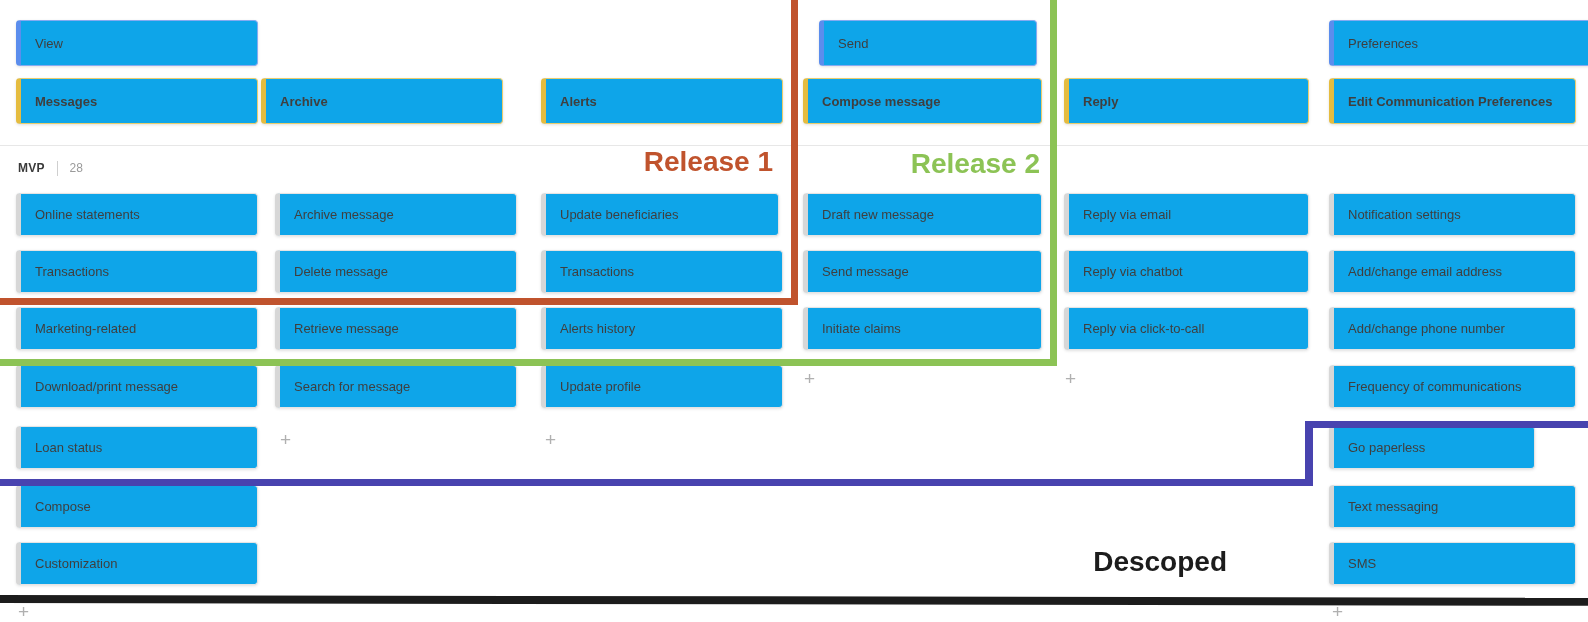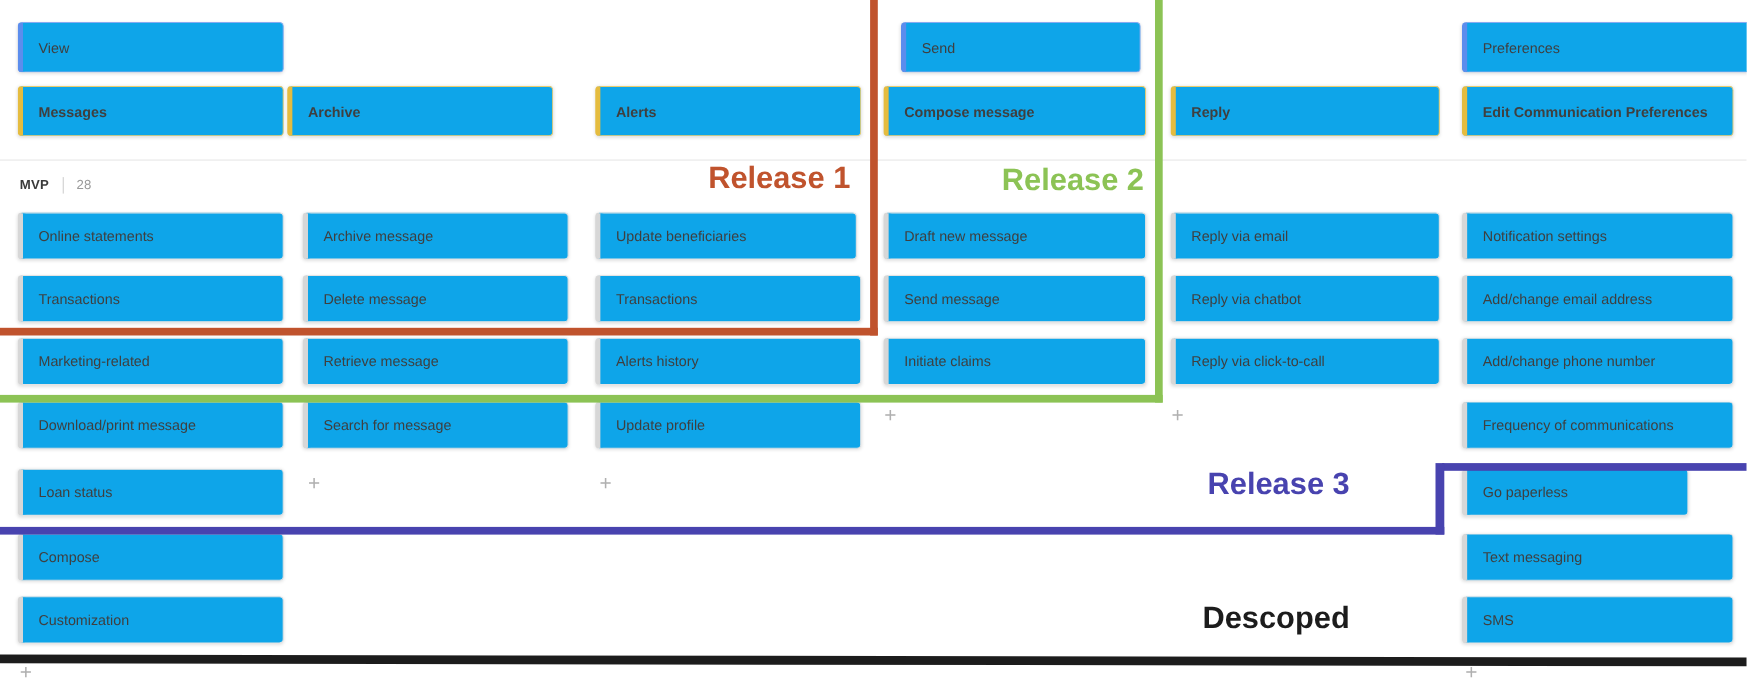--- a/index.html
+++ b/index.html
@@ -129,18 +129,17 @@
   <div class="hline" style="left:0;top:298px;width:798px;height:7px;background:var(--release1)"></div>
   <div class="rlabel" style="left:473px;top:148px;color:var(--release1)">Release 1</div>
 
   <div class="vline" style="left:1050px;top:0;width:7px;height:366px;background:var(--release2)"></div>
   <div class="hline" style="left:0;top:359px;width:1057px;height:7px;background:var(--release2)"></div>
   <div class="rlabel" style="left:740px;top:150px;color:var(--release2)">Release 2</div>
 
   <div class="hline" style="left:1311px;top:421px;width:277px;height:7px;background:var(--release3)"></div>
   <div class="vline" style="left:1305px;top:421px;width:8px;height:65px;background:var(--release3)"></div>
   <div class="hline" style="left:0;top:479px;width:1313px;height:7px;background:var(--release3)"></div>
-  <div class="rlabel" style="left:927px;top:426px;color:var(--release3)">Release 3</div>
 
   <div class="hline" style="left:0;top:595px;width:1588px;height:8px;background:var(--descoped);transform:rotate(0.1deg);transform-origin:left center"></div>
   <div class="rlabel" style="left:927px;top:548px;color:var(--descoped)">Descoped</div>
 
 </div>
 
 </body></html>

